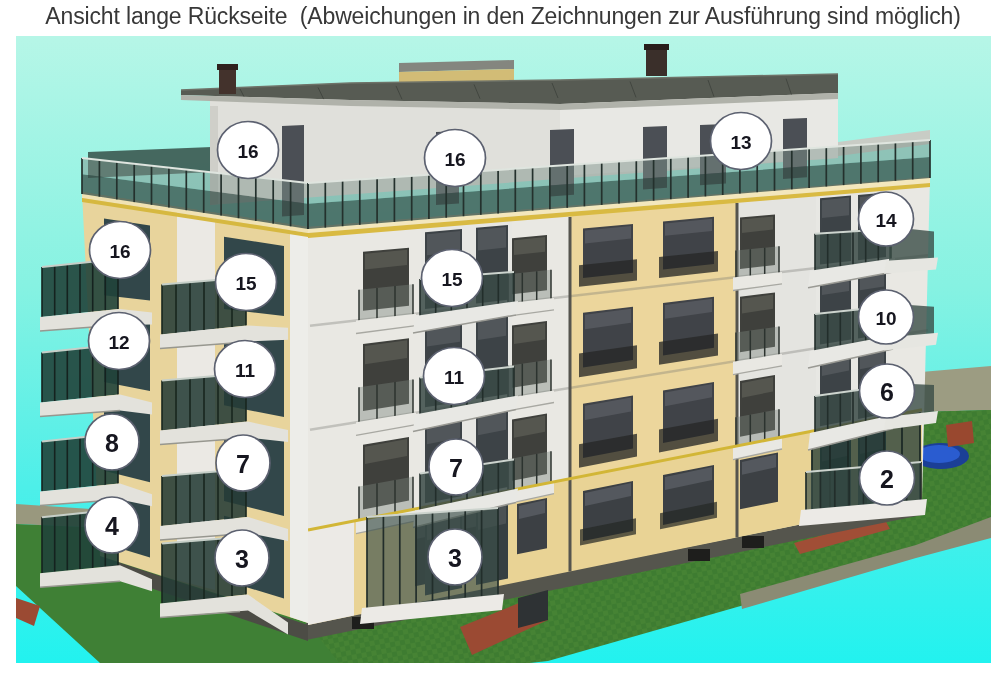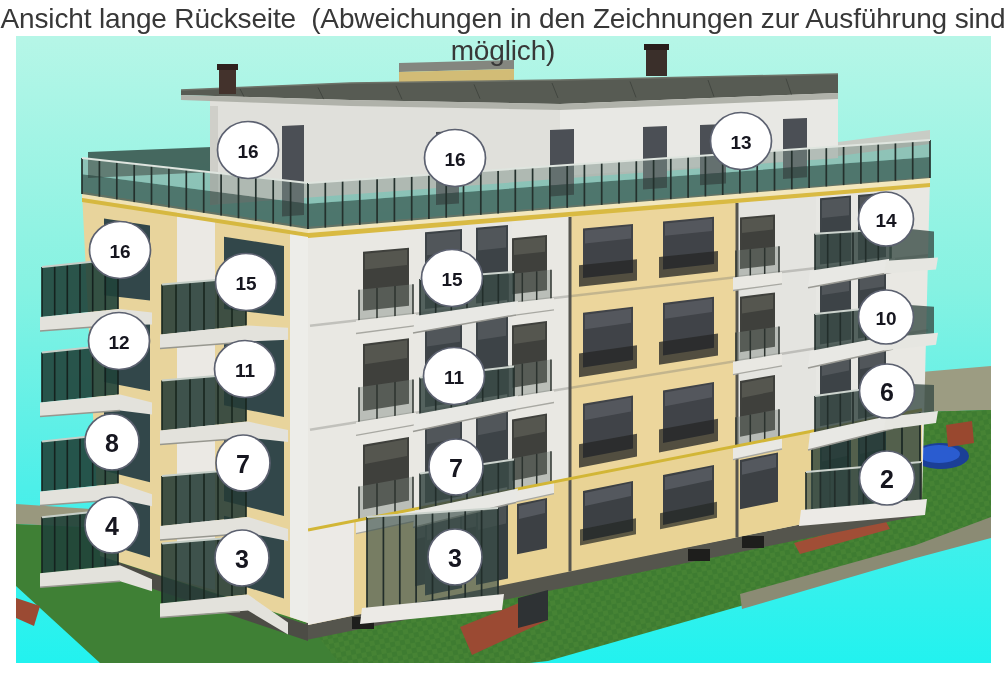--- a/index.html
+++ b/index.html
@@ -1,16 +1,16 @@
 <!DOCTYPE html>
 <html><head><meta charset="utf-8">
 <style>
 html,body{margin:0;padding:0;background:#ffffff;width:1006px;height:674px;overflow:hidden;}
 body{font-family:"Liberation Sans", sans-serif;}
-.title{position:absolute;left:0;top:3px;width:1006px;text-align:center;font-size:28px;color:#383838;letter-spacing:-0.15px;}
+.title{position:absolute;left:0;top:3px;width:1006px;text-align:center;font-size:23px;color:#383838;letter-spacing:-0.15px;}
 svg{filter:blur(0.5px);}
 </style></head>
 <body>
 
 <svg width="1006" height="674" style="position:absolute;left:0;top:0" xmlns="http://www.w3.org/2000/svg">
 <defs>
 <linearGradient id="sky" x1="0" y1="0" x2="0" y2="1">
 <stop offset="0" stop-color="#b6f6e7"></stop>
         <stop offset="0.4" stop-color="#86f2e2"></stop>
 <stop offset="0.72" stop-color="#4defe9"></stop>

